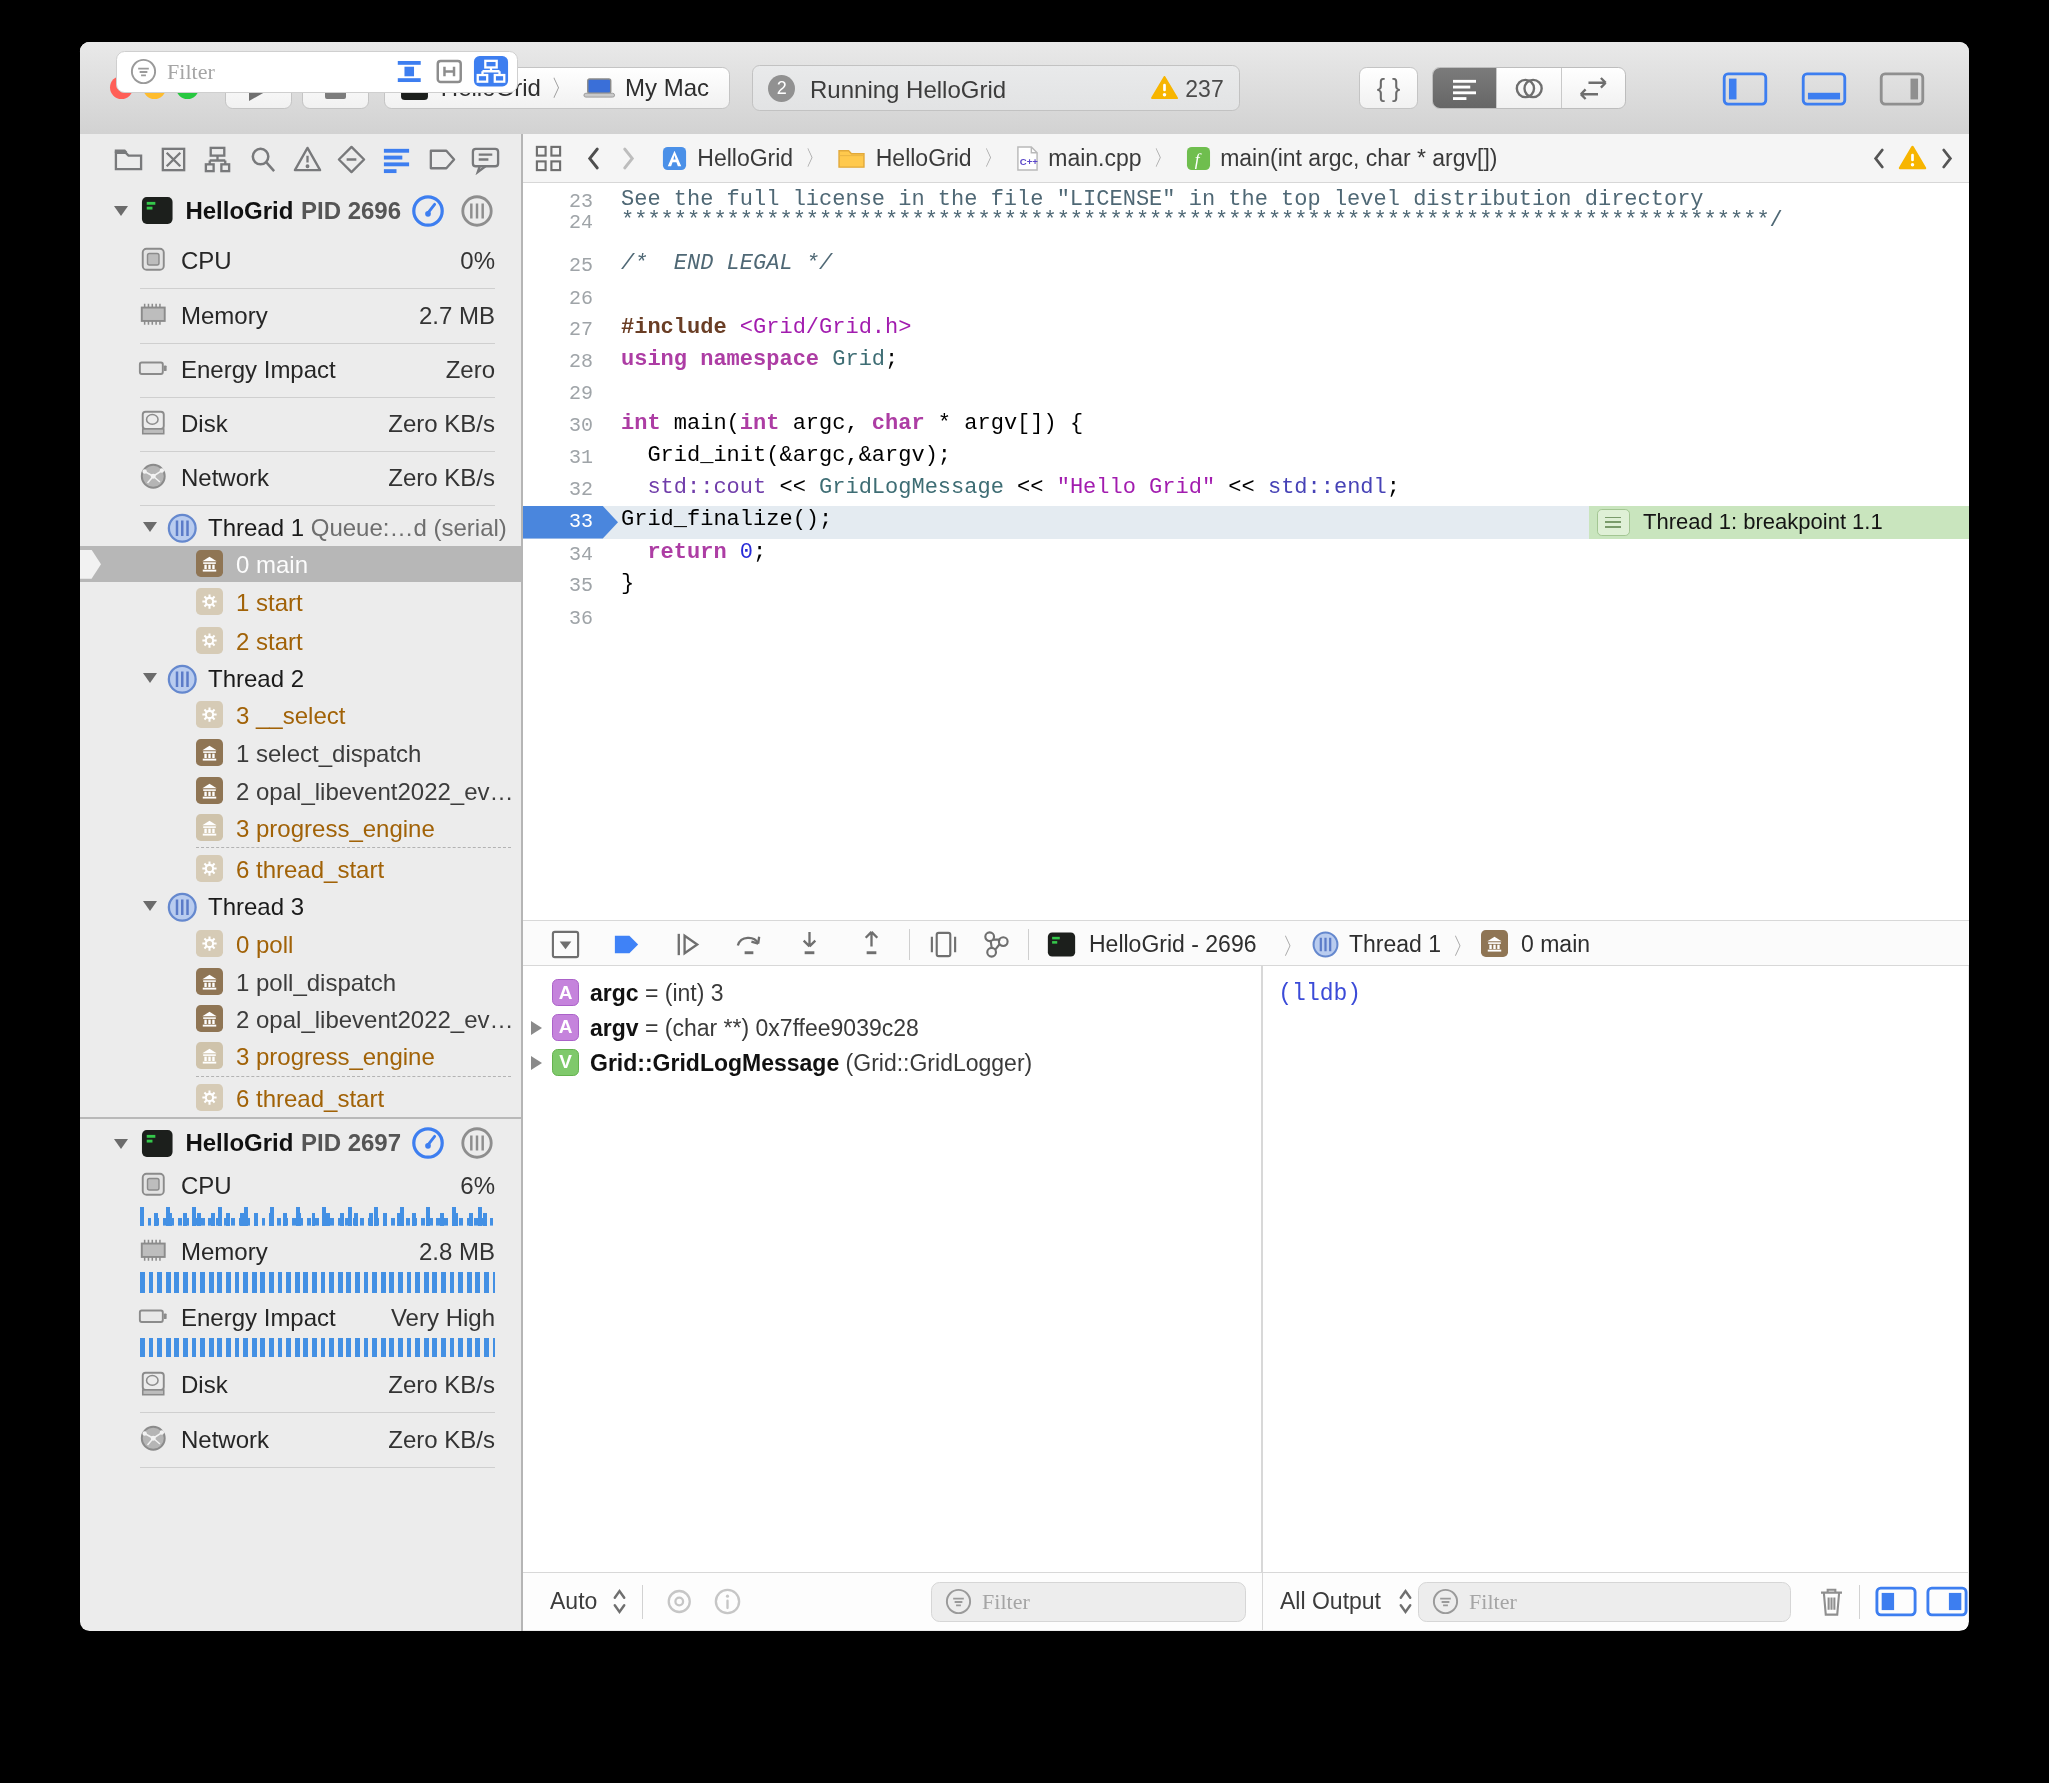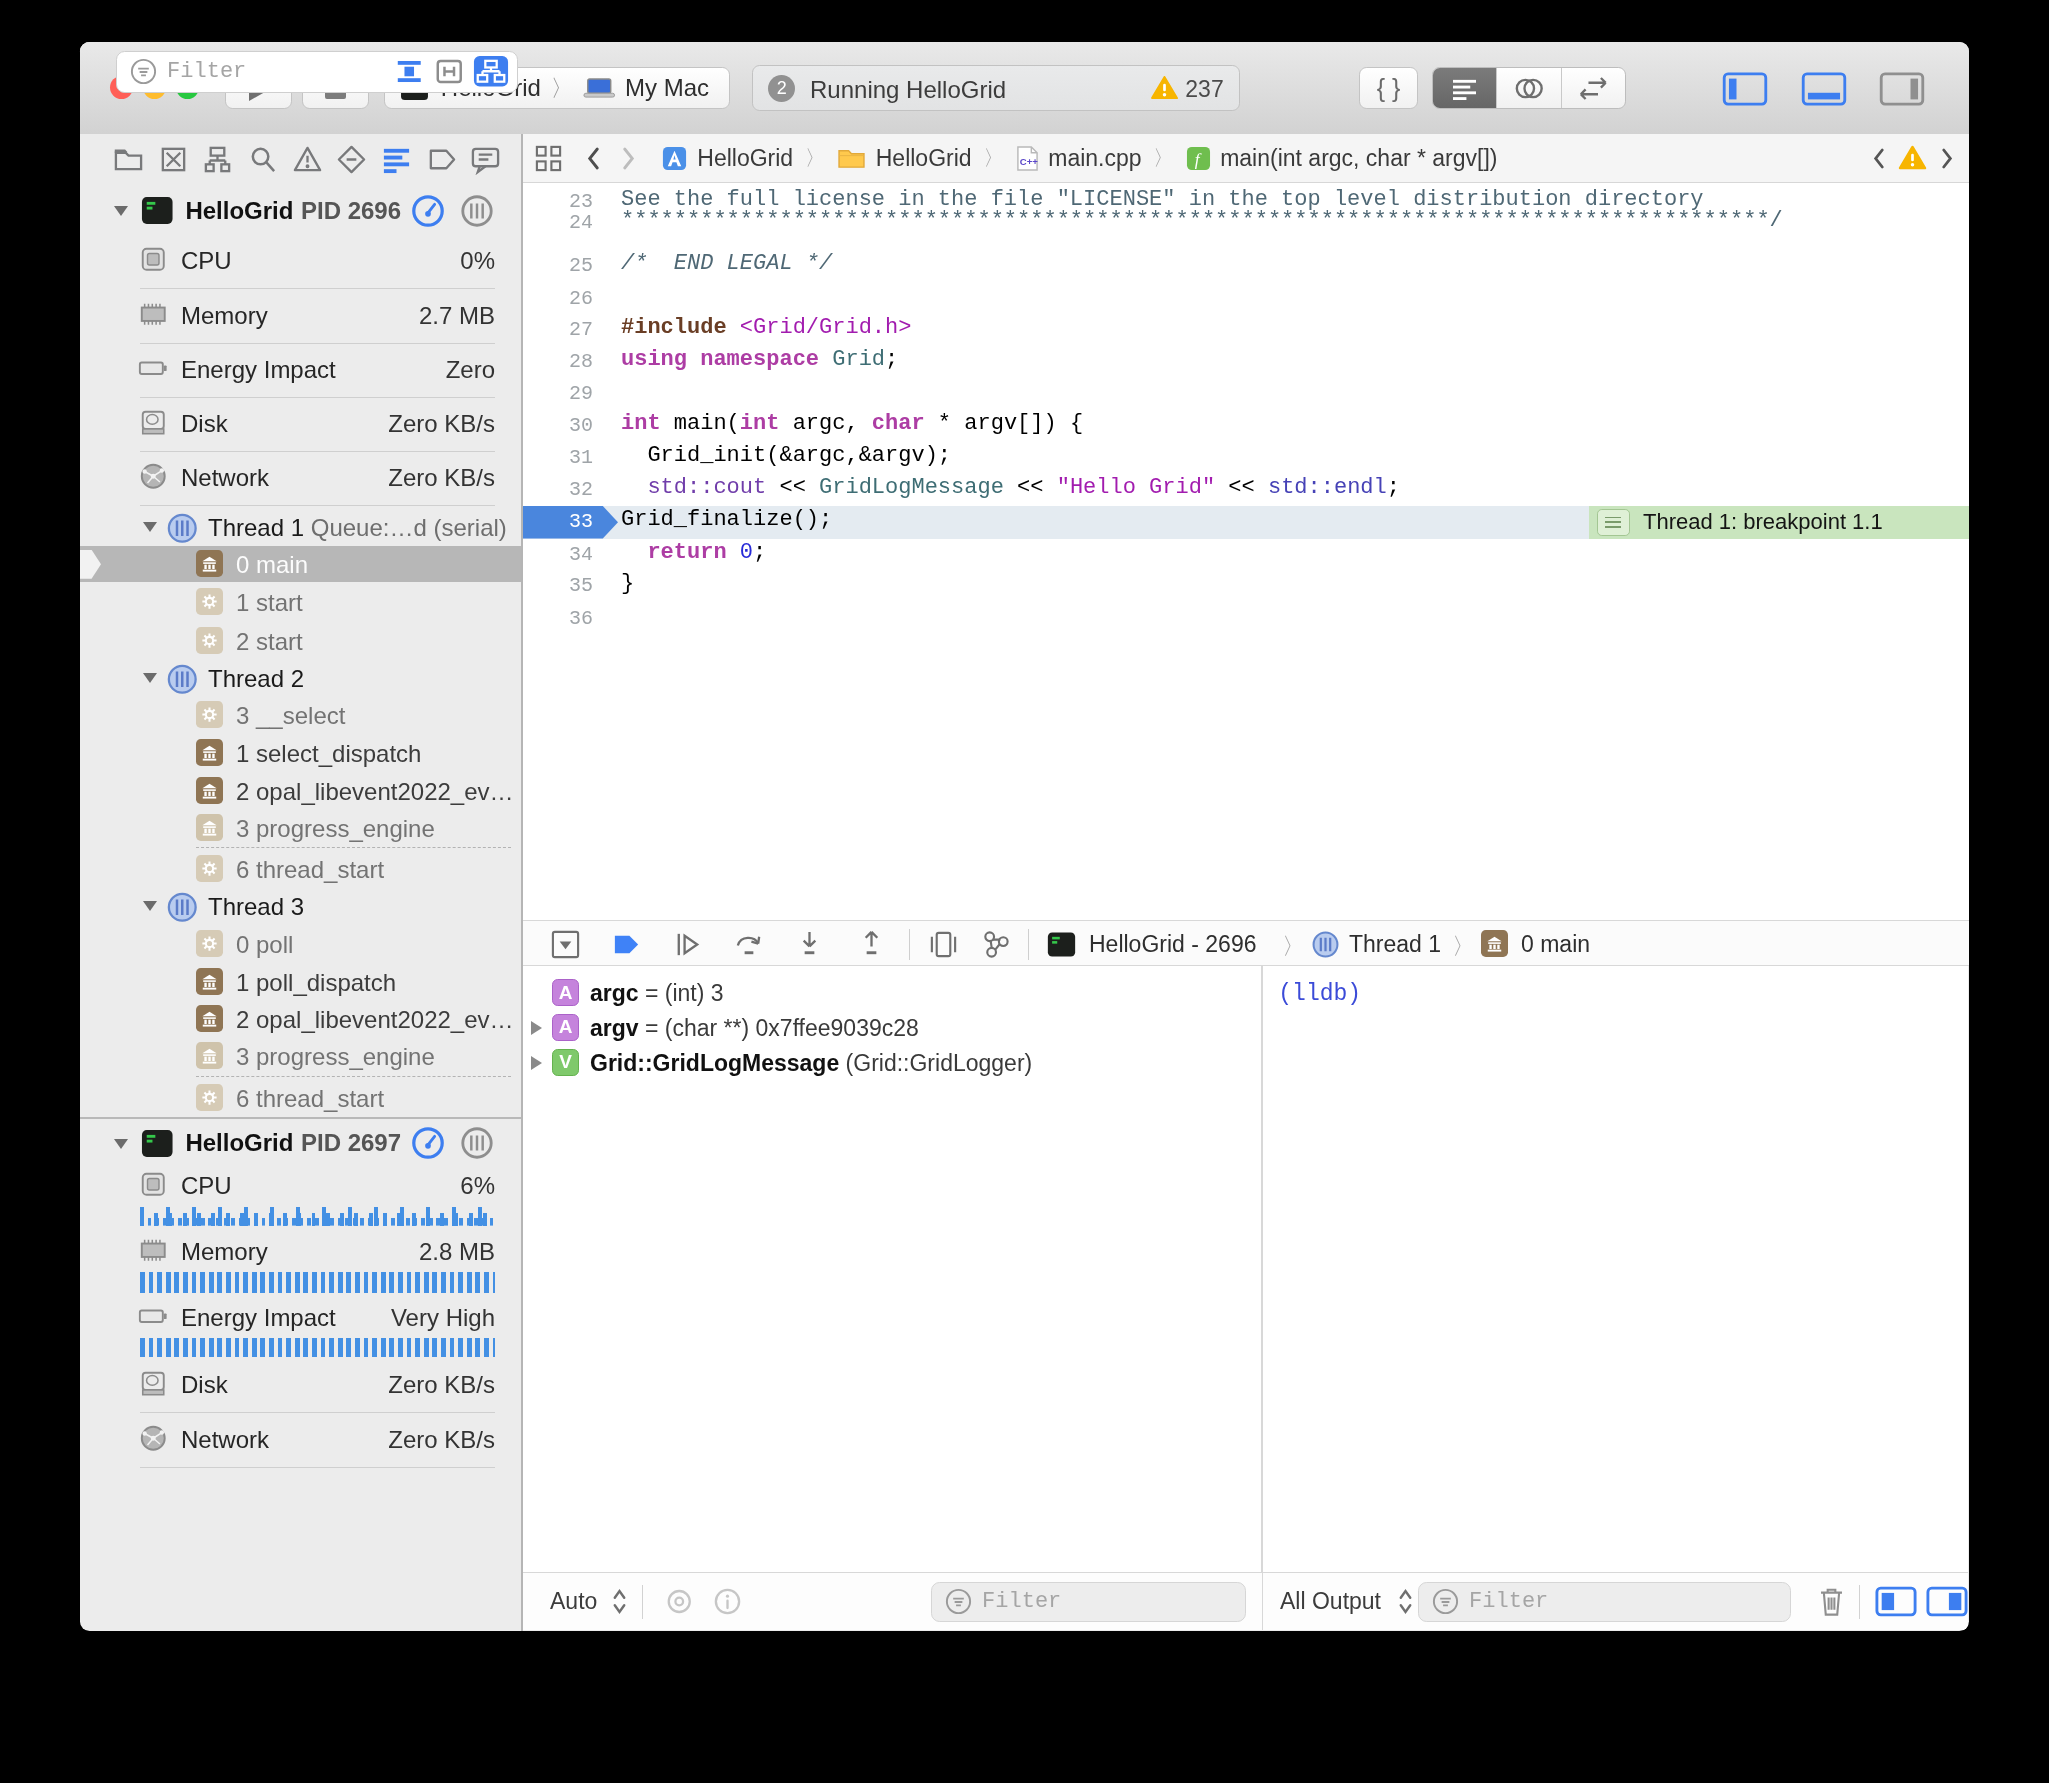--- a/index.html
+++ b/index.html
@@ -41,39 +41,39 @@
   .gdiv{position:absolute;left:60px;width:355px;height:1px;background:#cfcfcf;}
   .fulldiv{position:absolute;left:0;width:441px;height:1.9px;background:#b9b9b9;}
   .dashdiv{position:absolute;left:116px;width:315px;border-top:1.9px dashed #b3b3b3;}
   .trow{position:absolute;left:0;width:441px;height:36px;}
   .ttri{position:absolute;left:63px;top:12.4px;width:0;height:0;border-top:10.5px solid #6b6b6b;border-left:7.6px solid transparent;border-right:7.6px solid transparent;}
   .tname{position:absolute;left:128px;top:3.8px;font-size:24px;color:#1a1a1a;}
   .tqueue{color:#6e6e6e;}
   .frow{position:absolute;left:0;width:441px;height:36px;}
   .fico{position:absolute;left:116px;top:3.8px;width:27px;height:27px;border-radius:4.8px;display:flex;align-items:center;justify-content:center;}
   .flabel{position:absolute;left:156px;top:4.8px;font-size:24px;color:#3c3c3c;white-space:nowrap;}
-  .fdim .flabel{color:#737373;}
+  .fdim .flabel{color:#a16207;}
   .sel{background:#b7b7b7;}
   .sel .flabel{color:#fcfcfc;}
   .marker{position:absolute;left:0;width:21px;height:29px;background:#f2f2f2;clip-path:polygon(0 0,55% 0,100% 50%,55% 100%,0 100%);}
   .bld-dark{background:#8f7554;}
   .bld-light{background:#cfc3ab;}
   .gear-bg{background:#d6cbb6;}
   .bars{position:absolute;left:60px;width:355px;}
   .bars-cpu{height:19px;background:
     repeating-linear-gradient(90deg,#4390e4 0 3.8px,transparent 3.8px 7.6px) left bottom/100% 7.6px no-repeat,
     repeating-linear-gradient(90deg,#4390e4 0 3.8px,transparent 3.8px 14.3px) left bottom/100% 13.4px no-repeat,
     repeating-linear-gradient(90deg,#4390e4 0 3.8px,transparent 3.8px 26px) left bottom/100% 19px no-repeat;}
   .bars-full{height:21px;background:repeating-linear-gradient(90deg,#4390e4 0 4.8px,transparent 4.8px 8.6px);}
   .bars-energy{height:19px;background:
     repeating-linear-gradient(90deg,#4390e4 0 4.8px,transparent 4.8px 8.6px),
     repeating-linear-gradient(90deg,transparent 0 115px,#ececec 115px 122px);}
   
   .filterfield{position:absolute;display:flex;align-items:center;border-radius:8.6px;box-sizing:border-box;}
-  .filterfield input{border:none;outline:none;background:transparent;font-size:22px;color:#a16207;width:60%;font-family:Liberation Mono, monospace;}
+  .filterfield input{border:none;outline:none;background:transparent;font-size:22px;color:#a16207;width:60%;font-family:Liberation Serif, serif;}
   .filterfield input::placeholder{color:#a5a5a5;}
   #sbfilter{left:0;top:1530px;width:441px;height:58px;background:#ececec;border-top:1px solid #cccccc;}
   
   #codearea{position:absolute;left:443px;top:141px;width:1446px;height:738px;background:#fff;}
   .crow{position:absolute;left:0;width:1446px;height:32.5px;white-space:pre;}
   .lnum{position:absolute;left:0;top:3.8px;width:70px;text-align:right;font-family:"Liberation Mono","DejaVu Sans Mono",monospace;font-size:20px;color:#9fa4a8;}
   .ltext{position:absolute;left:98px;top:1px;font-family:"Liberation Mono","DejaVu Sans Mono",monospace;font-size:22px;color:#000;}
   .c-comment{color:#4f6875;}
   .c-commentI{color:#4f6875;font-style:italic;}
   .c-preproc{color:#6a3e25;font-weight:bold;}

